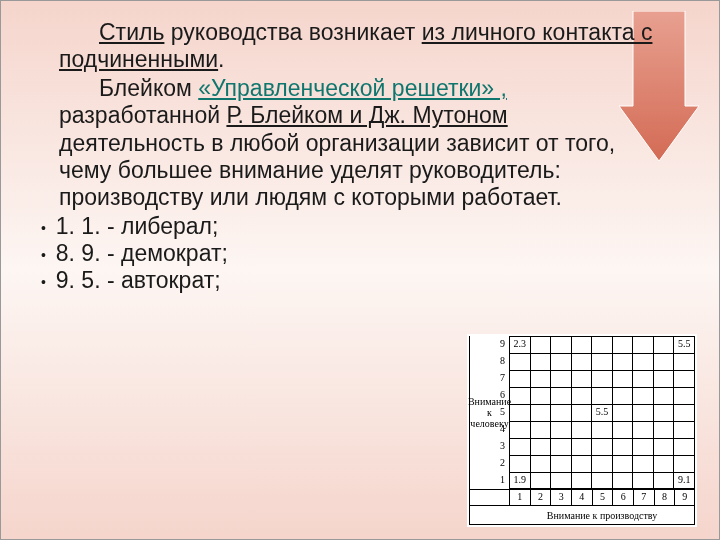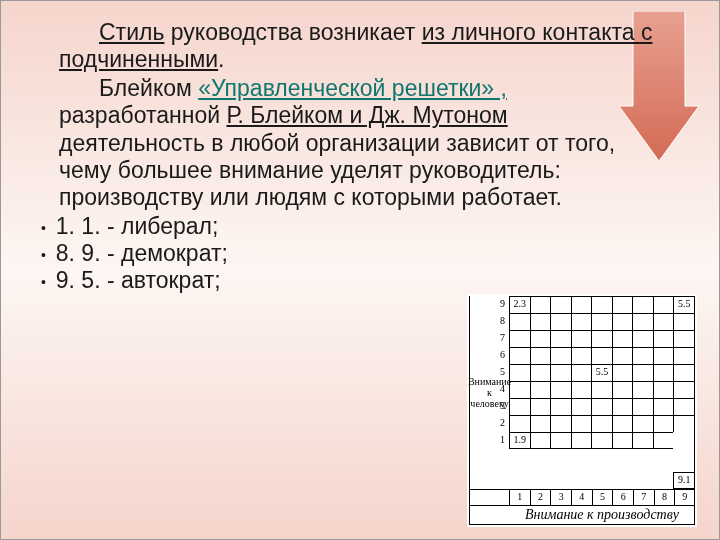--- a/index.html
+++ b/index.html
@@ -94,21 +94,21 @@
   }
   .xcell:last-child { border-right: 1px solid #000; }
   .xlabel-row {
     display: grid;
     grid-template-columns: 40px 1fr;
     border: 1px solid #000;
     border-top: none;
     height: 19px;
     align-items: center;
   }
-  .xlabel { text-align: center; font-size: 14px; font-style: italic; }
+  .xlabel { text-align: center; font-size: 10px; }
 </style>
 </head>
 <body>
 
 <svg class="arrow" viewBox="0 0 80 150">
   <defs>
     <linearGradient id="g1" x1="0" y1="0" x2="0" y2="1">
       <stop offset="0" stop-color="#e8a090"></stop>
       <stop offset="1" stop-color="#d36b55"></stop>
     </linearGradient>
@@ -232,21 +232,21 @@
       <div class="cell"></div>
 
     <div class="cell" style="position:relative;border-bottom:1px solid #000;"><span style="position:absolute;left:-10px;">1</span><span>1.9</span></div>
     <div class="cell" style="border-bottom:1px solid #000;"></div>
       <div class="cell" style="border-bottom:1px solid #000;"></div>
       <div class="cell" style="border-bottom:1px solid #000;"></div>
       <div class="cell" style="border-bottom:1px solid #000;"></div>
       <div class="cell" style="border-bottom:1px solid #000;"></div>
       <div class="cell" style="border-bottom:1px solid #000;"></div>
       <div class="cell" style="border-bottom:1px solid #000;"></div>
-    <div class="cell" style="border-bottom:1px solid #000;margin-top:40px;"><span>9.1</span></div>
+    <div class="cell" style="border-bottom:1px solid #000;"><span>9.1</span></div>
   </div>
   <div class="xrow">
     <div class="xcell"></div>
     <div class="xcell">1</div>
     <div class="xcell">2</div>
     <div class="xcell">3</div>
     <div class="xcell">4</div>
     <div class="xcell">5</div>
     <div class="xcell">6</div>
     <div class="xcell">7</div>

